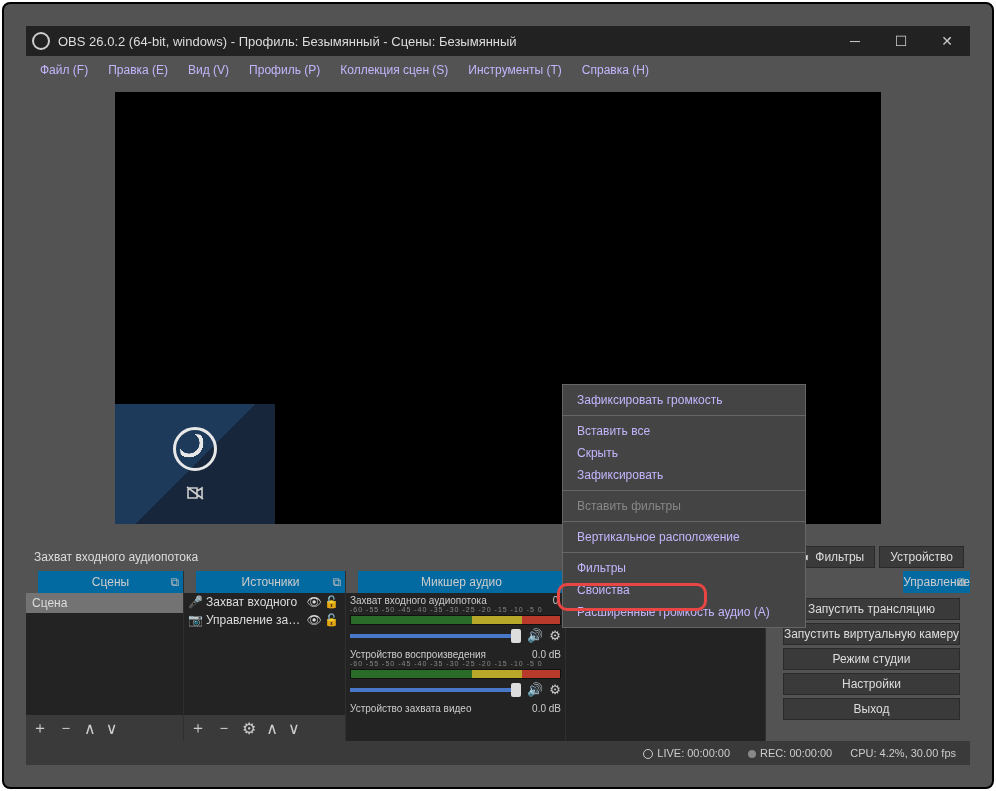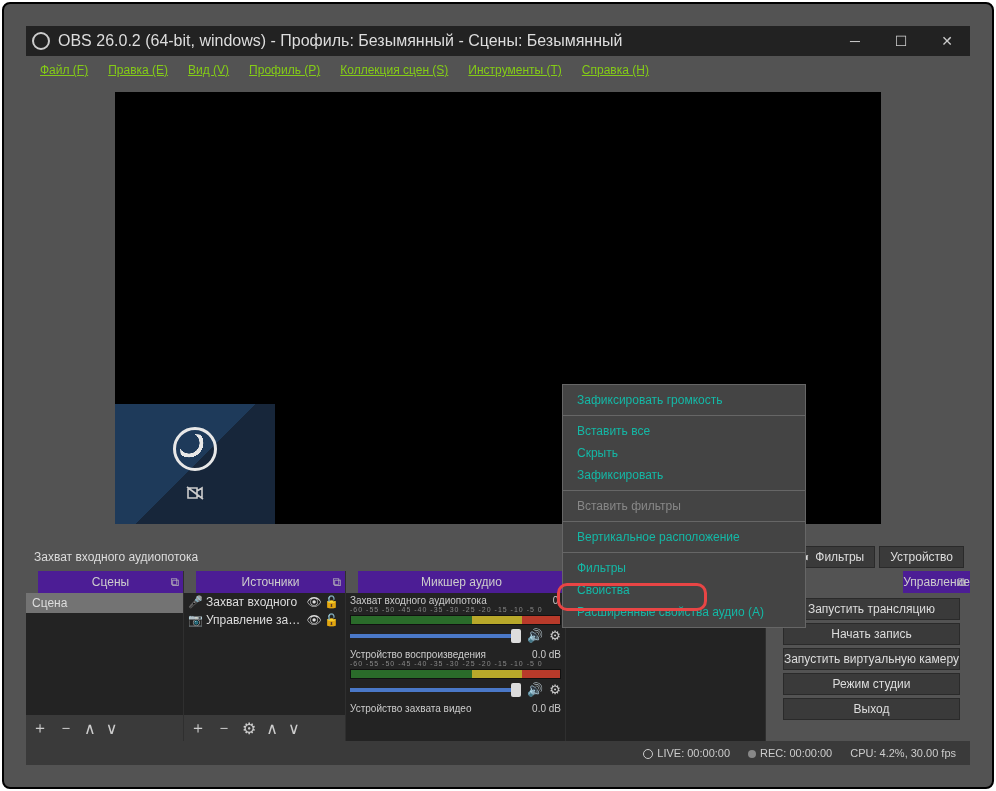--- a/index.html
+++ b/index.html
@@ -1,39 +1,39 @@
 <!DOCTYPE html>
 <html><head>
 <meta charset="utf-8">
 <style>
 * { box-sizing: border-box; margin: 0; padding: 0; font-family: "Segoe UI", Tahoma, sans-serif; }
 body { background: #fff; width: 996px; height: 791px; overflow: hidden; }
 .outer { border: 2px solid #000; border-radius: 8px; width: 992px; height: 787px; margin: 2px; background: #535353; position: relative; overflow: hidden; }
 .window { position: absolute; left: 22px; top: 22px; right: 22px; bottom: 22px; background: #535353; display: flex; flex-direction: column; }
 .titlebar { background: #222; color: #ddd; height: 30px; display: flex; align-items: center; padding-left: 6px; }
 .titlebar .logo { width: 18px; height: 18px; border-radius: 50%; border: 2px solid #ccc; margin-right: 8px; position: relative; display: flex; align-items: center; justify-content: center; }
-.titlebar .title { font-size: 16px; }
+.titlebar .title { font-size: 13px; }
 .winbtns { margin-left: auto; display: flex; }
 .winbtn { width: 46px; height: 30px; display: flex; align-items: center; justify-content: center; color: #ccc; font-size: 14px; }
 .menubar { background: #535353; height: 28px; display: flex; align-items: center; padding-left: 4px; gap: 0; }
-.menuitem { color: #84cc16; font-size: 12px; padding: 4px 10px; text-decoration: underline; }
+.menuitem { color: #c4b5fd; font-size: 12px; padding: 4px 10px; }
 .preview { flex: 1; background: #535353; display: flex; justify-content: center; padding: 8px 0 0 0; position: relative; }
 .canvas { background: #000; width: 766px; height: 432px; position: relative; }
 .thumb { position: absolute; left: 0; bottom: 0; width: 160px; height: 120px; background: linear-gradient(135deg, #1e3a5a 50%, #17263a 50%); display: flex; flex-direction: column; align-items: center; justify-content: center; }
 .thumb .obs-ico { width: 44px; height: 44px; border-radius: 50%; border: 3px solid #e8e8e8; position: relative; display: flex; align-items: center; justify-content: center; }
 .thumb .obs-ico::before { content: ""; position: absolute; width: 30px; height: 30px; border-radius: 50%; background: radial-gradient(circle at 30% 30%, transparent 35%, #e8e8e8 36%, #e8e8e8 48%, transparent 49%); }
 .thumb .cam-off { margin-top: 14px; color: #ccc; font-size: 18px; }
 .srcbar { background: #535353; height: 28px; display: flex; align-items: center; padding: 0 6px 0 8px; }
 .srcbar .label { color: #ddd; font-size: 12px; }
 .srcbar .spacer { flex: 1; }
 .srcbtn { background: #3a3a3a; color: #ddd; border: 1px solid #2a2a2a; font-size: 12px; padding: 3px 10px; margin-left: 4px; display: flex; align-items: center; gap: 4px; }
 .srcbtn .ico { font-size: 12px; }
 .docks { display: flex; background: #535353; height: 170px; }
 .dock { display: flex; flex-direction: column; border-right: 1px solid #2f2f2f; }
-.dock-head { background: #4c1d95; height: 22px; display: flex; align-items: center; justify-content: center; color: #ccc; font-size: 12px; position: relative; margin-left: 12px; }
+.dock-head { background: #0369a1; height: 22px; display: flex; align-items: center; justify-content: center; color: #ccc; font-size: 12px; position: relative; margin-left: 12px; }
 .dock-head .pop { position: absolute; right: 4px; font-size: 12px; color: #bbb; }
 .dock-body { flex: 1; background: #232323; position: relative; overflow: hidden; }
 .dock-foot { background: #3a3a3a; height: 26px; display: flex; align-items: center; padding: 0 6px; gap: 10px; color: #ccc; font-size: 16px; }
 .dock-foot .ico { cursor: pointer; }
 .d-scenes { width: 158px; }
 .d-sources { width: 162px; }
 .d-mixer { width: 220px; }
 .d-trans { width: 200px; }
 .d-controls { flex: 1; border-right: none; align-items: flex-end; }
 .list-item { color: #ddd; font-size: 12px; padding: 3px 6px; display: flex; align-items: center; gap: 4px; }
@@ -45,21 +45,21 @@
 .mixer-track { padding: 2px 4px 4px 4px; }
 .mixer-label { color: #ccc; font-size: 10px; display: flex; justify-content: space-between; }
 .mixer-meter { height: 10px; background: linear-gradient(90deg, #2a6b2a 0%, #2a6b2a 58%, #b8a82a 58%, #b8a82a 82%, #b83a2a 82%, #b83a2a 100%); position: relative; margin-top: 2px; border: 1px solid #111; }
 .mixer-ticks { color: #888; font-size: 7px; letter-spacing: 1px; white-space: nowrap; overflow: hidden; }
 .mixer-slider { display: flex; align-items: center; gap: 6px; margin-top: 3px; }
 .mixer-slider .track { flex: 1; height: 4px; background: #4a78c8; position: relative; }
 .mixer-slider .knob { position: absolute; right: 0; top: -5px; width: 10px; height: 14px; background: #ddd; border-radius: 2px; }
 .mixer-slider .spk, .mixer-slider .gear { color: #ccc; font-size: 13px; }
 .ctrl-btn { display: block; background: #3a3a3a; color: #ddd; border: 1px solid #2a2a2a; font-size: 12px; padding: 3px 0; margin: 3px 10px; text-align: center; }
 .ctxmenu { position: absolute; left: 536px; top: 358px; width: 244px; background: #444; border: 1px solid #666; z-index: 50; padding: 4px 0; }
-.ctxmenu .mi { color: #14b8a6; font-size: 12px; padding: 4px 14px; }
+.ctxmenu .mi { color: #c4b5fd; font-size: 12px; padding: 4px 14px; }
 .ctxmenu .mi.disabled { color: #888; }
 .ctxmenu .sep { height: 1px; background: #666; margin: 4px 0; }
 .ctxmenu .highframe { position: absolute; border: 3px solid #e84545; border-radius: 10px; pointer-events: none; }
 .statusbar { background: #3a3a3a; height: 24px; display: flex; align-items: center; justify-content: flex-end; gap: 18px; padding: 0 14px; color: #ccc; font-size: 11px; }
 .statusbar .rec-dot { display: inline-block; width: 8px; height: 8px; border-radius: 50%; background: #888; margin-right: 4px; vertical-align: middle; }
 .statusbar .live-ico { display: inline-block; width: 10px; height: 10px; border: 1.5px solid #ccc; border-radius: 50%; position: relative; margin-right: 4px; vertical-align: middle; }
 svg { display: block; }
 </style>
 </head>
 <body>
@@ -214,23 +214,23 @@
       <div class="dock-body"></div>
     </div>
 
     <div class="dock d-controls">
       <div class="dock-head">
             <span>Управление</span>
             <span class="pop">⧉</span>
           </div>
       <div class="dock-body" style="background:#535353; padding-top:2px;">
         <div class="ctrl-btn">Запустить трансляцию</div>
-        <div class="ctrl-btn">Начать запись</div>
         <div class="ctrl-btn">Запустить виртуальную камеру</div>
         <div class="ctrl-btn">Режим студии</div>
+        <div class="ctrl-btn">Настройки</div>
         <div class="ctrl-btn">Выход</div>
       </div>
     </div>
 
   </div>
 
   <div class="statusbar">
     <span><span class="live-ico"></span><span>LIVE: 00:00:00</span></span>
     <span><span class="rec-dot"></span><span>REC: 00:00:00</span></span>
     <span>CPU: 4.2%, 30.00 fps</span>
@@ -242,18 +242,18 @@
         <div class="mi">Вставить все</div>
         <div class="mi">Скрыть</div>
         <div class="mi">Зафиксировать</div>
         <div class="sep"></div>
         <div class="mi disabled">Вставить фильтры</div>
         <div class="sep"></div>
         <div class="mi">Вертикальное расположение</div>
         <div class="sep"></div>
         <div class="mi">Фильтры</div>
         <div class="mi">Свойства</div>
-        <div class="mi">Расширенные свойства аудио (A)</div>
+        <div class="mi">Расширенные громкость аудио (A)</div>
         <div class="highframe" style="left: -6px; right: 98px; top: 198px; height: 28px;"></div>
       </div>
 
  </div>
 </div>
 
 </body></html>

